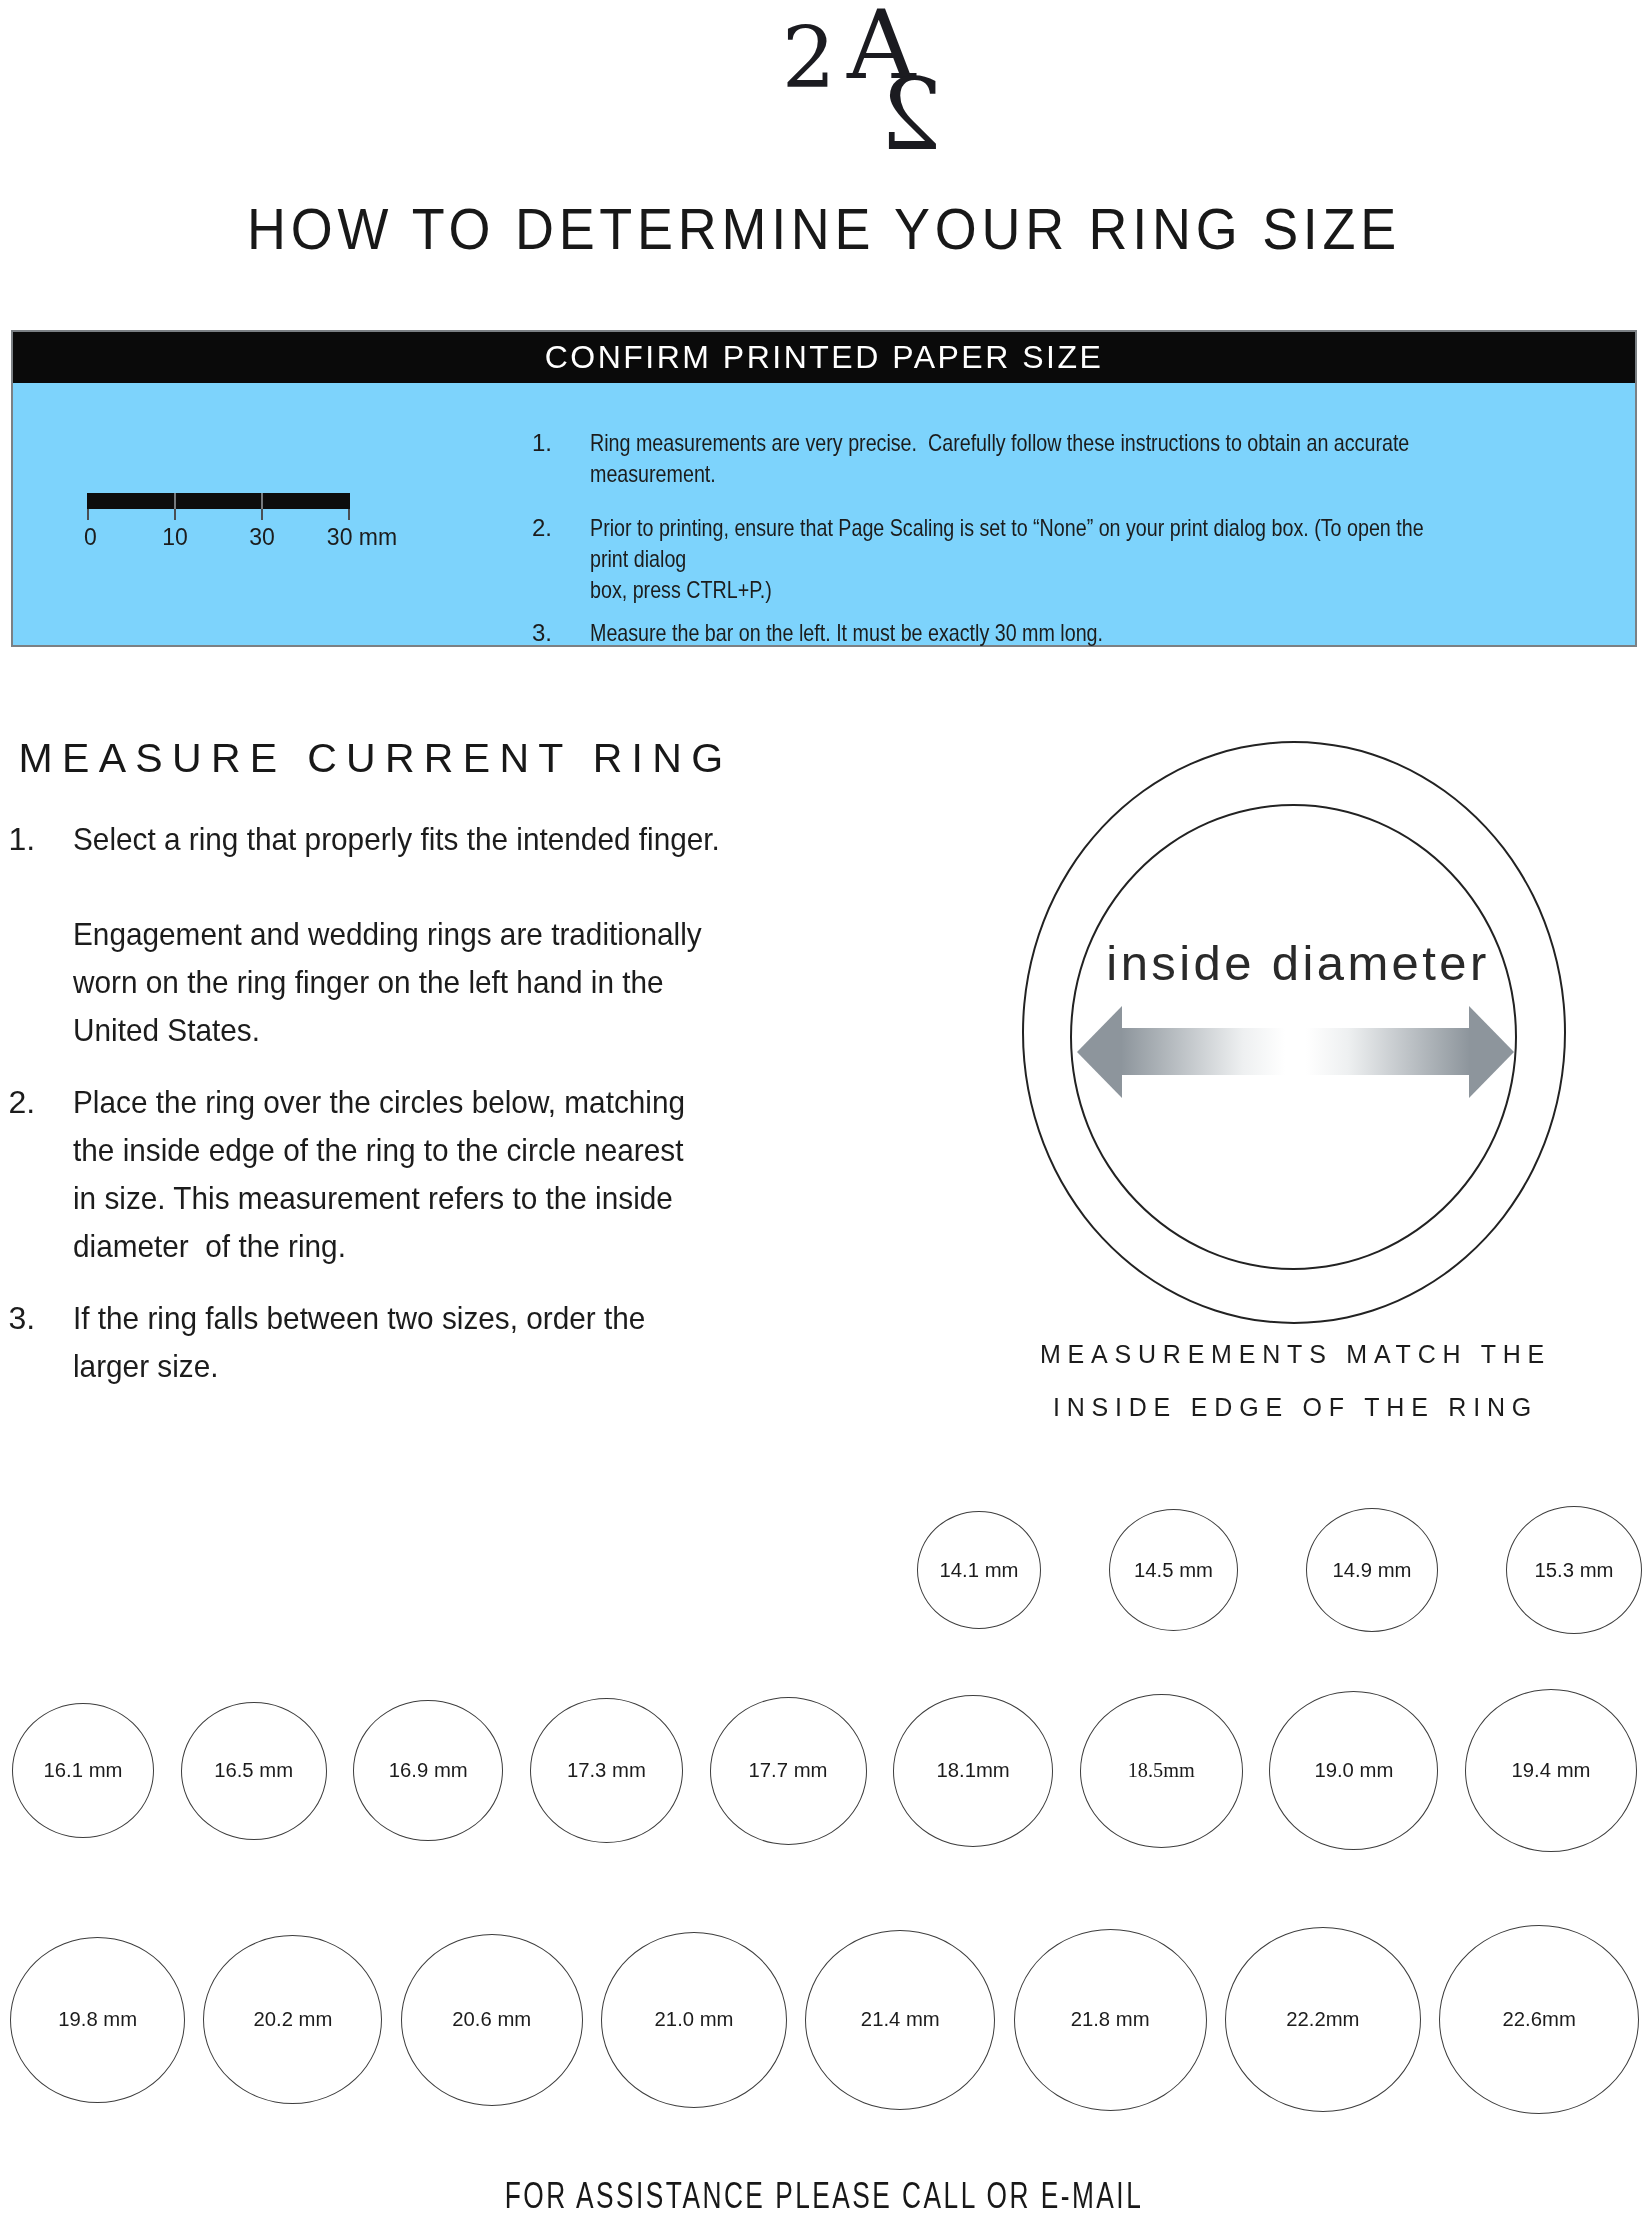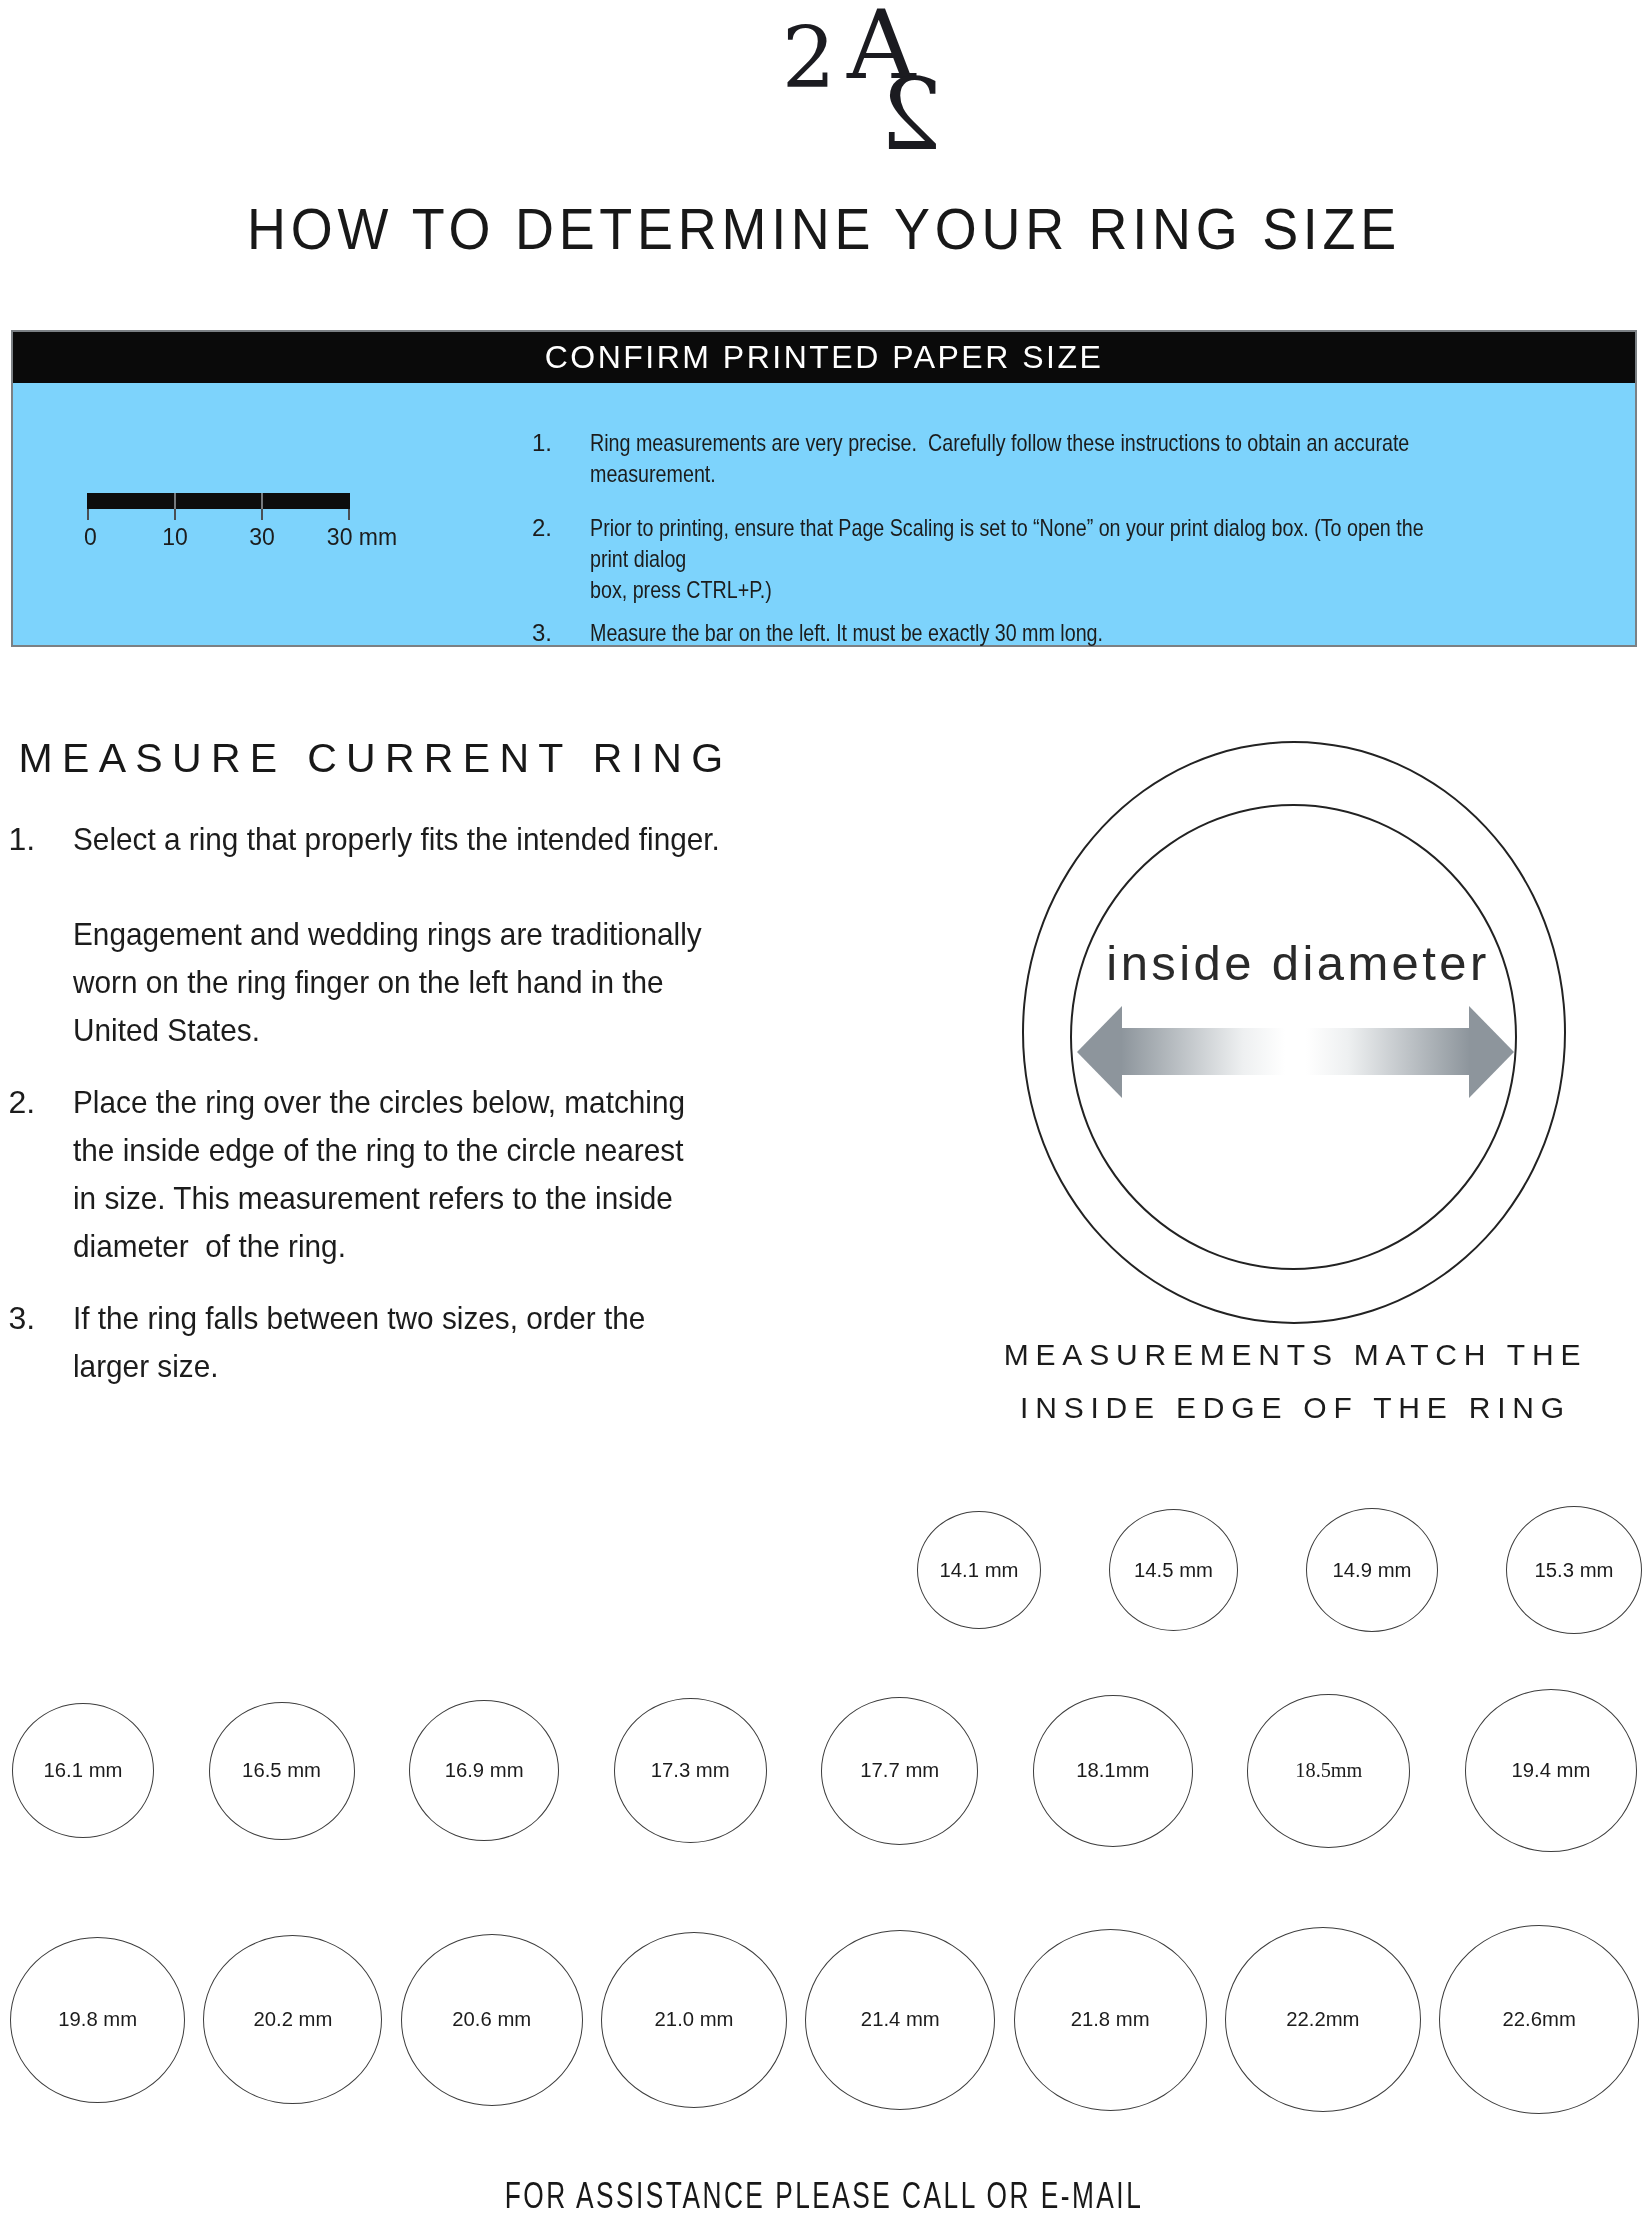--- a/index.html
+++ b/index.html
@@ -49,21 +49,21 @@
   .ring-inner{left:1070px;top:804px;width:447px;height:466px;border:2.5px solid #222222;
     border-radius:50%;box-sizing:border-box;}
   .inside-diameter{left:1044px;top:935px;width:508px;text-align:center;font-size:49px;
     letter-spacing:3.4px;color:#2a2a2a;white-space:nowrap;}
   .arrow-body{left:1121px;top:1028px;width:349px;height:47px;
     background:linear-gradient(90deg,#8d959c 0%,#eef0f1 35%,#ffffff 47%,#ffffff 53%,#eef0f1 65%,#8d959c 100%);}
   .arrow-head-left{left:1077px;top:1006px;width:0;height:0;border-top:46px solid transparent;
     border-bottom:46px solid transparent;border-right:45px solid #8d959c;}
   .arrow-head-right{left:1469px;top:1006px;width:0;height:0;border-top:46px solid transparent;
     border-bottom:46px solid transparent;border-left:45px solid #8d959c;}
-  .ring-caption{left:982px;top:1328px;width:627px;text-align:center;font-size:30px;
+  .ring-caption{left:982px;top:1328px;width:627px;text-align:center;font-size:25px;
     letter-spacing:6.8px;line-height:53px;white-space:pre-wrap;color:#1c1c1c;}
 
   
   .size-row{display:flex;justify-content:space-between;align-items:center;}
   .row-1{left:917px;top:1504px;width:725px;height:132px;}
   .row-2{left:12px;top:1689px;width:1625px;height:163px;}
   .row-3{left:10.2px;top:1925px;width:1629px;height:189px;}
   .size-circle{border:1.7px solid #3d3d3d;border-radius:50%;box-sizing:border-box;
     display:flex;align-items:center;justify-content:center;flex:0 0 auto;}
   .size-circle span{font-size:20.3px;color:#1c1c1c;white-space:nowrap;}
@@ -185,20 +185,23 @@
     </div>
     <div class="size-circle" style="width: 157px; height: 148px;">
       <span>17.7 mm</span>
     </div>
     <div class="size-circle" style="width: 160px; height: 152px;">
       <span>18.1mm</span>
     </div>
     <div class="size-circle" style="width: 163px; height: 154px; font-family: Liberation Serif, serif;">
       <span>18.5mm</span>
     </div>
+    <div class="size-circle" style="width: 169px; height: 159px;">
+      <span>19.0 mm</span>
+    </div>
     <div class="size-circle" style="width: 172px; height: 163px;">
       <span>19.4 mm</span>
     </div>
   </div>
 <div class="abs size-row row-3">
     <div class="size-circle" style="width: 175px; height: 166px;">
       <span>19.8 mm</span>
     </div>
     <div class="size-circle" style="width: 179px; height: 169px;">
       <span>20.2 mm</span>

